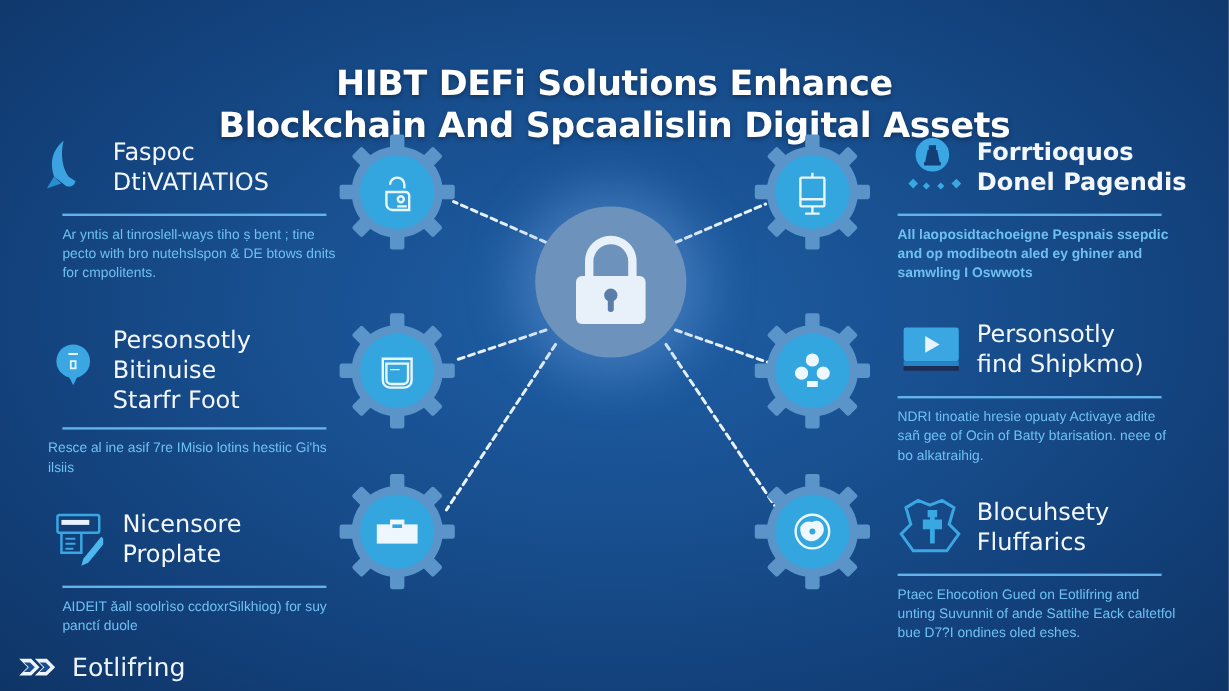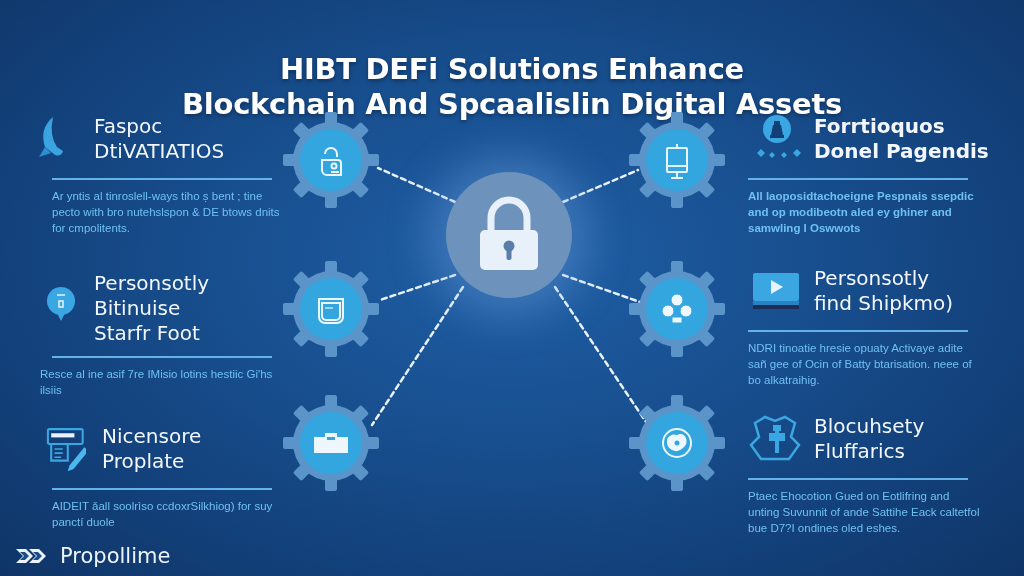--- a/index.html
+++ b/index.html
@@ -269,14 +269,14 @@
 </div>
 
 <div class="footer">
   <div class="logo">
     <svg viewBox="0 0 34 20">
       <path d="M2 3 h10 l7 7 l-7 7 h-10 l7 -7z" fill="#eef4fb"></path>
       <path d="M15 3 h10 l7 7 l-7 7 h-10 l7 -7z" fill="#eef4fb"></path>
       <path d="M6 6 h5 l4 4 l-4 4 h-5 l4 -4z M19 6 h5 l4 4 l-4 4 h-5 l4 -4z" fill="#184f8f"></path>
     </svg>
   </div>
-  <div class="brand">Propollime</div>
+  <div class="brand">Eotlifring</div>
 </div>
 
 </body></html>

